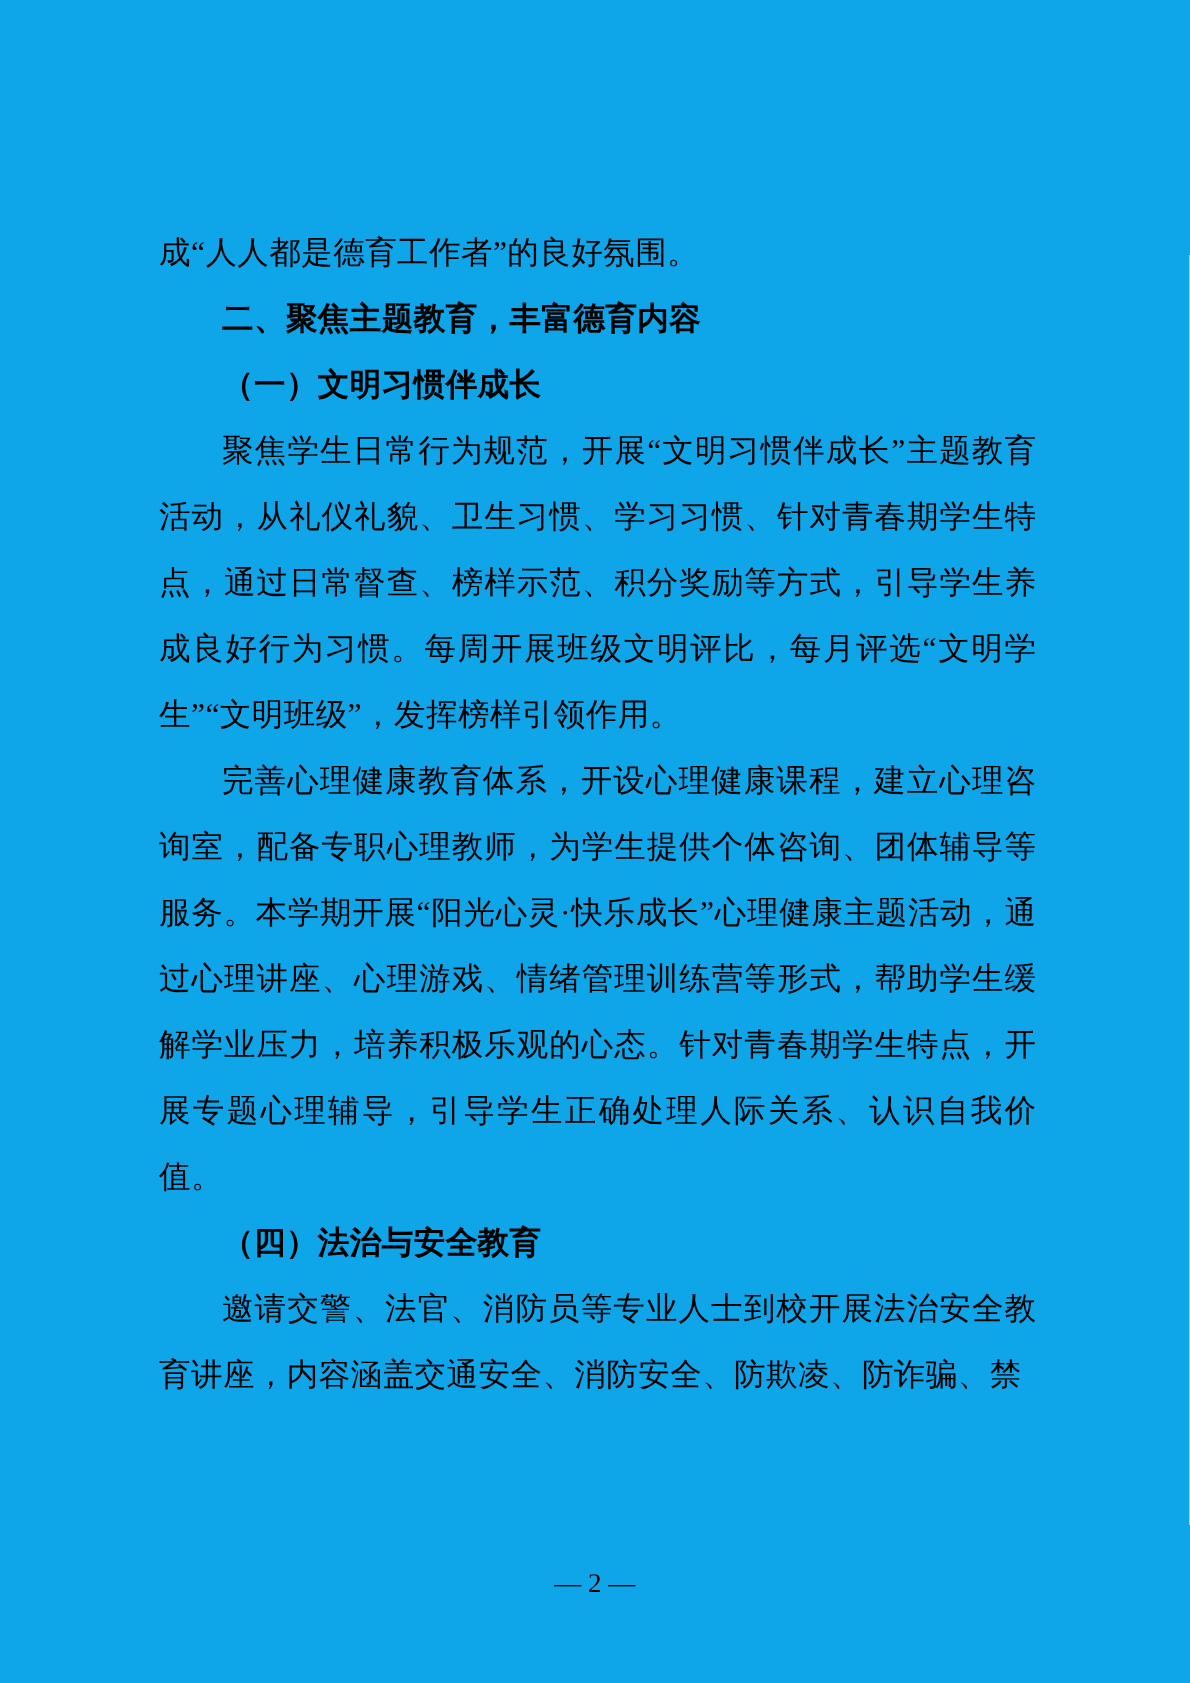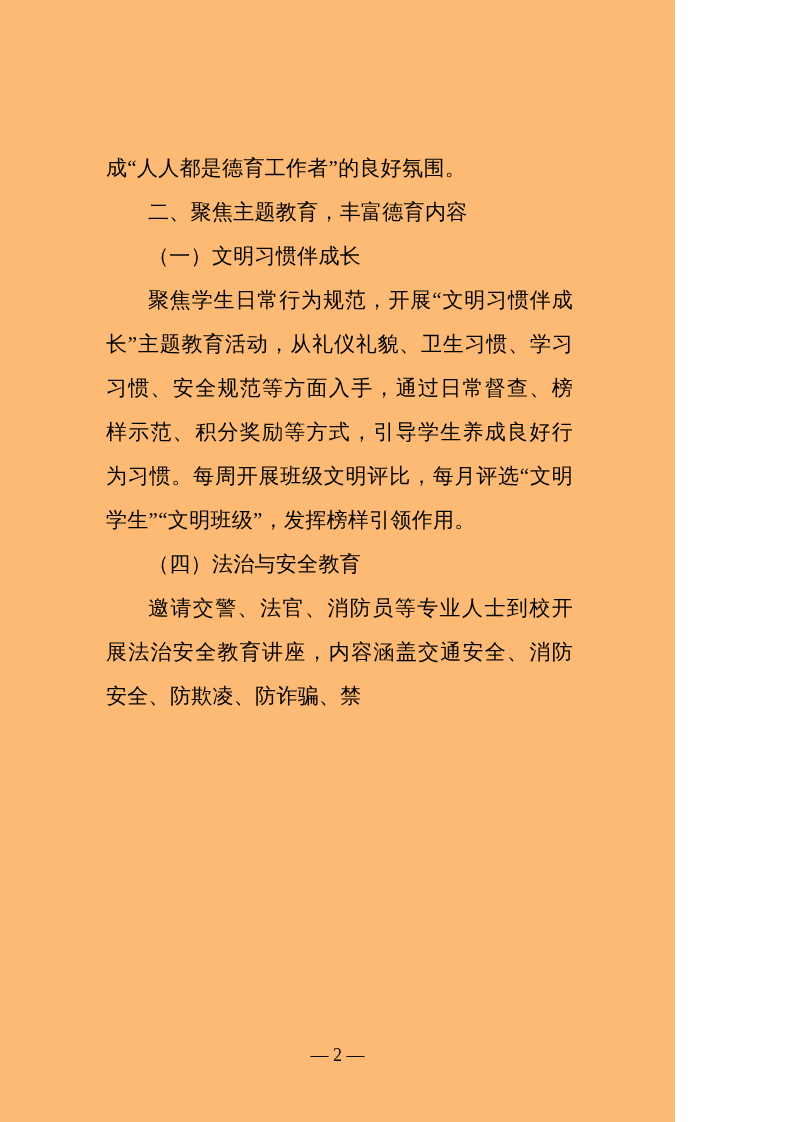--- a/index.html
+++ b/index.html
@@ -12,40 +12,40 @@
     height: 1122px;
     position: relative;
     font-family: "Liberation Serif", "DejaVu Serif", serif;
     color: #000000;
     overflow: hidden;
   }
   .page {
     position: absolute;
     top: 0;
     left: 0;
-    width: 675px;
+    width: 793px;
     height: 1122px;
-    background: #fdba74;
+    background: #0ea5e9;
     box-sizing: border-box;
     padding: 146px 102px 0 106px;
   }
   .doc-body p {
     margin: 0;
     font-size: 21px;
     line-height: 44px;
     text-align: justify;
     text-justify: inter-ideograph;
     letter-spacing: 0.3px;
     word-break: break-all;
   }
   .doc-body p.indent {
     text-indent: 2em;
   }
   .doc-body p.heading {
-    font-weight: 400;
+    font-weight: 700;
     text-indent: 2em;
   }
   .page-footer {
     position: absolute;
     left: 0;
     bottom: 56px;
     width: 100%;
     text-align: center;
     font-size: 18px;
     line-height: 22px;
@@ -54,19 +54,20 @@
   }
 </style>
 </head>
 <body>
 
 <div class="page">
   <div class="doc-body">
     <p class="cont">成“人人都是德育工作者”的良好氛围。</p>
     <p class="heading">二、聚焦主题教育，丰富德育内容</p>
     <p class="heading">（一）文明习惯伴成长</p>
-    <p class="indent">聚焦学生日常行为规范，开展“文明习惯伴成长”主题教育活动，从礼仪礼貌、卫生习惯、学习习惯、安全规范等方面入手，通过日常督查、榜样示范、积分奖励等方式，引导学生养成良好行为习惯。每周开展班级文明评比，每月评选“文明学生”“文明班级”，发挥榜样引领作用。</p>
+    <p class="indent">聚焦学生日常行为规范，开展“文明习惯伴成长”主题教育活动，从礼仪礼貌、卫生习惯、学习习惯、针对青春期学生特点，通过日常督查、榜样示范、积分奖励等方式，引导学生养成良好行为习惯。每周开展班级文明评比，每月评选“文明学生”“文明班级”，发挥榜样引领作用。</p>
+    <p class="indent">完善心理健康教育体系，开设心理健康课程，建立心理咨询室，配备专职心理教师，为学生提供个体咨询、团体辅导等服务。本学期开展“阳光心灵·快乐成长”心理健康主题活动，通过心理讲座、心理游戏、情绪管理训练营等形式，帮助学生缓解学业压力，培养积极乐观的心态。针对青春期学生特点，开展专题心理辅导，引导学生正确处理人际关系、认识自我价值。</p>
     <p class="heading">（四）法治与安全教育</p>
     <p class="indent">邀请交警、法官、消防员等专业人士到校开展法治安全教育讲座，内容涵盖交通安全、消防安全、防欺凌、防诈骗、禁</p>
   </div>
 
   <div class="page-footer">— 2 —</div>
 </div>
 
 </body></html>

